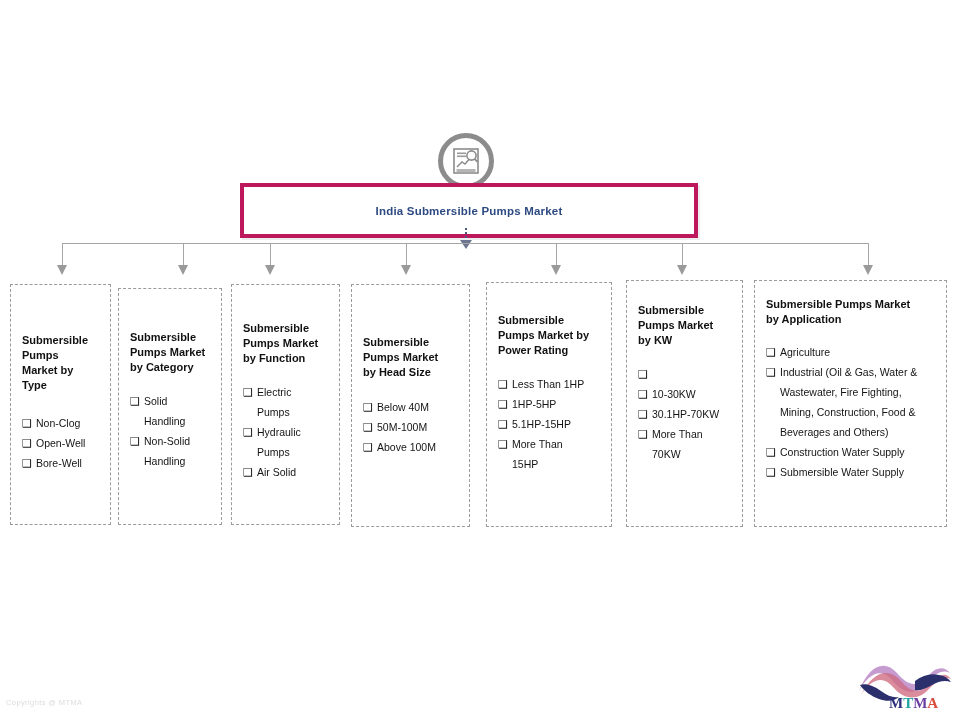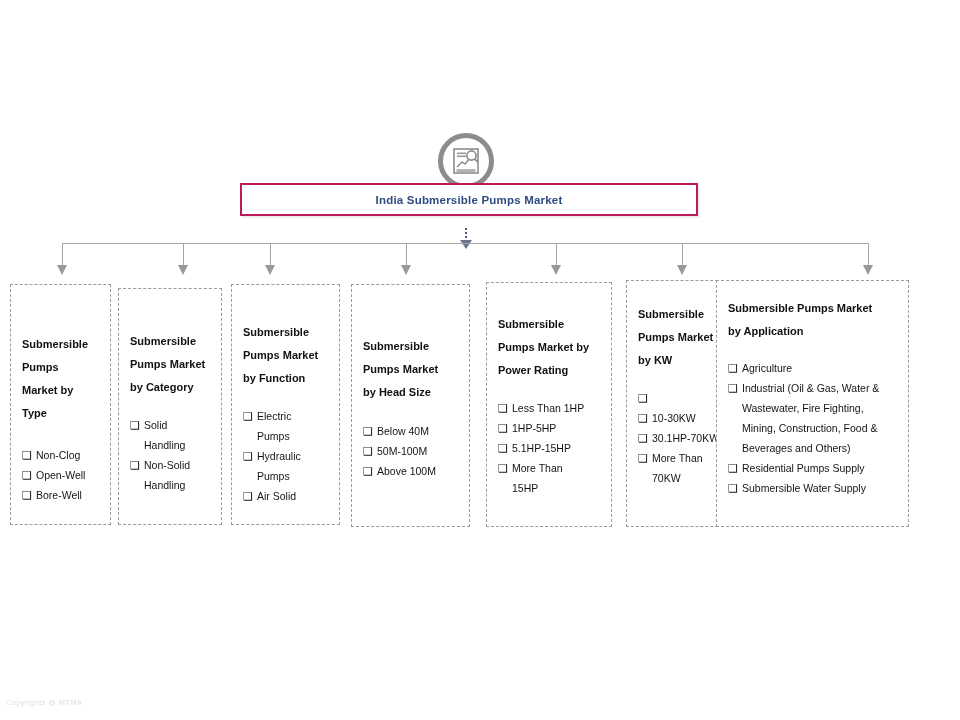--- a/index.html
+++ b/index.html
@@ -14,22 +14,22 @@
   .icon-circle{
     position:absolute;left:438px;top:133px;width:56px;height:56px;
     border:5px solid #8c8c8c;border-radius:50%;
     background:#ffffff;box-sizing:border-box;
     display:flex;align-items:center;justify-content:center;
   }
   .icon-circle svg{display:block;}
 
   
   .root-box{
-    position:absolute;left:240px;top:183px;width:458px;height:33px;
-    border:2px solid #be185d;background:#ffffff;box-sizing:border-box;
+    position:absolute;left:240px;top:183px;width:458px;height:55px;
+    border:4px solid #be185d;background:#ffffff;box-sizing:border-box;
     box-shadow:2px 2px 0 rgba(0,0,0,0.07);
     display:flex;align-items:center;justify-content:center;
   }
   .root-title{
     font-size:11.5px;font-weight:bold;color:#2e4a82;letter-spacing:.2px;
     white-space:nowrap;
   }
 
   
   .dotted-stem{
@@ -56,21 +56,21 @@
   }
 
   
   .cat-box{
     position:absolute;box-sizing:border-box;background:#ffffff;
     border:1.4px dashed #9b9b9b;
     padding:0;
   }
   .cat-inner{position:absolute;left:11px;right:8px;top:0;}
   .cat-title{
-    font-size:11px;font-weight:bold;color:#111111;line-height:23px;
+    font-size:11px;font-weight:bold;color:#111111;line-height:15px;
     white-space:pre-line;
   }
   .cat-list{margin:0;padding:0;list-style:none;}
   .cat-list li{
     font-size:10.5px;color:#141414;line-height:20px;
     display:flex;align-items:flex-start;
   }
   .bullet{
     flex:0 0 auto;width:11px;margin-right:3px;font-size:11px;line-height:20px;
     color:#141414;
@@ -261,44 +261,55 @@
           </li>
         <li>
             <span class="bullet">❑</span>
             <span class="itxt">More Than
 70KW</span>
           </li>
       </ul>
     </div>
   </div>
 
-  <div class="cat-box" style="left:716px;top:280px;width:193px;height:247px;">
+  <div class="cat-box" style="left:754px;top:280px;width:193px;height:247px;">
     <div class="cat-inner" style="top:16px;">
       <div class="cat-title">Submersible Pumps Market
 by Application</div>
       <ul class="cat-list" style="margin-top:15px;">
         <li>
             <span class="bullet">❑</span>
             <span class="itxt">Agriculture</span>
           </li>
         <li>
             <span class="bullet">❑</span>
             <span class="itxt">Industrial (Oil &amp; Gas, Water &amp;
 Wastewater, Fire Fighting,
 Mining, Construction, Food &amp;
 Beverages and Others)</span>
           </li>
         <li>
             <span class="bullet">❑</span>
-            <span class="itxt">Residential Pumps Supply</span>
+            <span class="itxt">Construction Water Supply</span>
           </li>
         <li>
             <span class="bullet">❑</span>
             <span class="itxt">Submersible Water Supply</span>
           </li>
       </ul>
     </div>
   </div>
 
   <div class="copyright">Copyrights  @ MTMA</div>
 
+  <div class="logo">
+    <svg width="98" height="58" viewBox="0 0 98 58" aria-hidden="true">
+      <path d="M4 36 C14 10, 30 4, 42 18 C52 30, 62 34, 74 20 C82 11, 90 12, 95 18 C88 14, 80 18, 72 28 C60 42, 48 38, 38 26 C26 12, 14 18, 4 36 Z" fill="#b27ac0" opacity="0.75"></path>
+      <path d="M6 40 C18 16, 34 12, 46 26 C56 38, 66 40, 78 26 C85 18, 92 18, 96 24 C88 21, 82 26, 74 34 C62 47, 48 44, 38 32 C28 20, 16 24, 6 40 Z" fill="#d06c82" opacity="0.78"></path>
+      <path d="M5 30 C10 28, 18 30, 26 36 C33 41, 38 43, 44 42 C40 46, 32 47, 24 44 C16 41, 9 36, 5 30 Z" fill="#2b2f6b"></path>
+      <path d="M60 26 C68 20, 76 18, 84 20 C90 21, 94 24, 96 27 C90 25, 84 26, 77 30 C70 34, 65 36, 60 35 Z" fill="#2b2f6b"></path>
+      <text x="34" y="53" font-family="'Liberation Serif','DejaVu Serif',serif" font-size="15" font-weight="bold">
+        <tspan fill="#2b2f7a">M</tspan><tspan fill="#1fa6a0">T</tspan><tspan fill="#6b3fa0">M</tspan><tspan fill="#d94f3d">A</tspan>
+      </text>
+    </svg>
+  </div>
 
 </div>
 
 </body></html>

